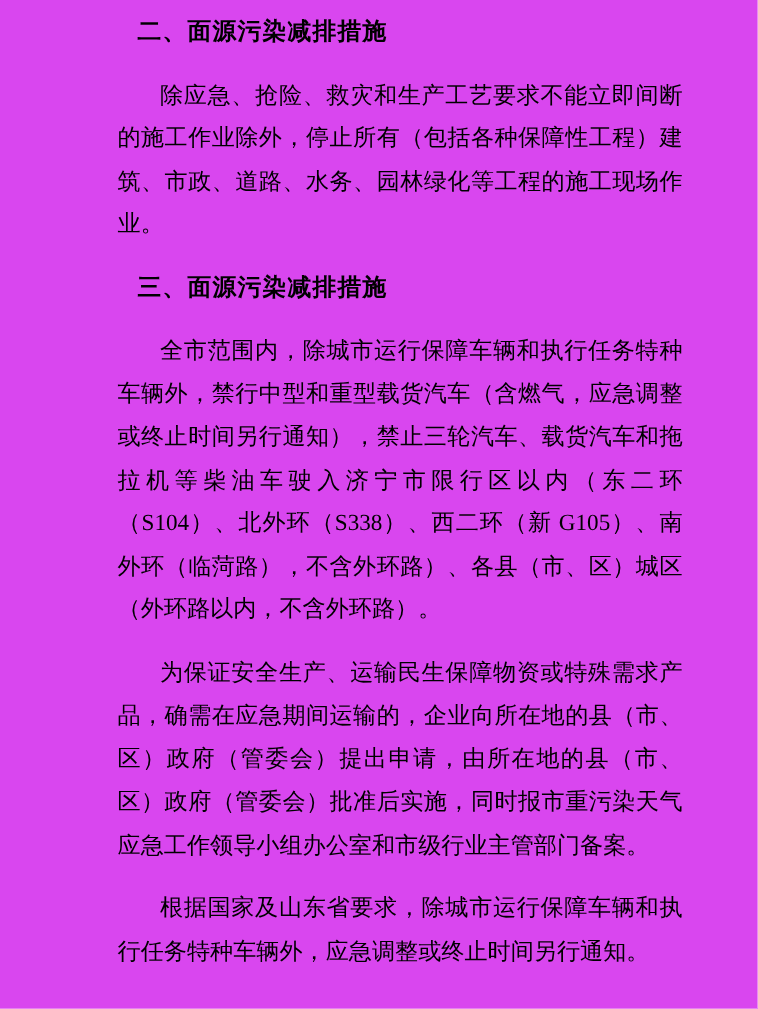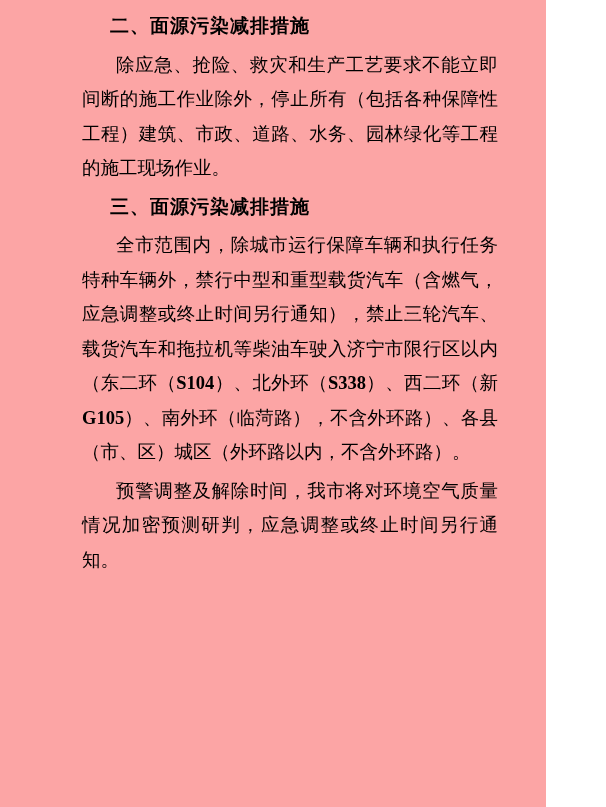--- a/index.html
+++ b/index.html
@@ -7,51 +7,52 @@
     padding: 0;
     background: #ffffff;
   }
   body {
     width: 606px;
     height: 807px;
     overflow: hidden;
   }
   .page {
     box-sizing: border-box;
-    width: 546px;
+    width: 606px;
     height: 807px;
     padding: 9px 44px 0 78px;
-    background: #fca5a5;
+    background: #d946ef;
     color: #000000;
     font-family: "Liberation Serif", "DejaVu Serif", serif;
     font-size: 18.5px;
     line-height: 34.5px;
     text-align: justify;
   }
   .heading {
     margin: 0;
     padding: 0;
     text-indent: 32px;
     font-family: "Liberation Sans", "DejaVu Sans", sans-serif;
     font-weight: 700;
     font-size: 19px;
     letter-spacing: 1px;
     text-align: left;
   }
   .para {
-    margin: 4px;
+    margin: 16px;
     padding: 0;
     text-indent: 34px;
   }
   .bold-latin {
-    font-weight: 700;
+    font-weight: 400;
   }
 </style>
 </head>
 <body>
 
 <div class="page">
   <div class="heading">二、面源污染减排措施</div>
   <p class="para"><span>除应急、抢险、救灾和生产工艺要求不能立即间断的施工作业除外，停止所有（包括各种保障性工程）建筑、市政、道路、水务、园林绿化等工程的施工现场作业。</span></p>
   <div class="heading">三、面源污染减排措施</div>
   <p class="para"><span>全市范围内，除城市运行保障车辆和执行任务特种车辆外，禁行中型和重型载货汽车（含燃气，应急调整或终止时间另行通知），禁止三轮汽车、载货汽车和拖拉机等柴油车驶入济宁市限行区以内（东二环（</span><span class="bold-latin">S104</span><span>）、北外环（</span><span class="bold-latin">S338</span><span>）、西二环（新 </span><span class="bold-latin">G105</span><span>）、南外环（临菏路），不含外环路）、各县（市、区）城区（外环路以内，不含外环路）。</span></p>
-  <p class="para"><span>预警调整及解除时间，我市将对环境空气质量情况加密预测研判，应急调整或终止时间另行通知。</span></p>
+  <p class="para"><span>为保证安全生产、运输民生保障物资或特殊需求产品，确需在应急期间运输的，企业向所在地的县（市、区）政府（管委会）提出申请，由所在地的县（市、区）政府（管委会）批准后实施，同时报市重污染天气应急工作领导小组办公室和市级行业主管部门备案。</span></p>
+  <p class="para"><span>根据国家及山东省要求，除城市运行保障车辆和执行任务特种车辆外，应急调整或终止时间另行通知。</span></p>
 </div>
 
 </body></html>

